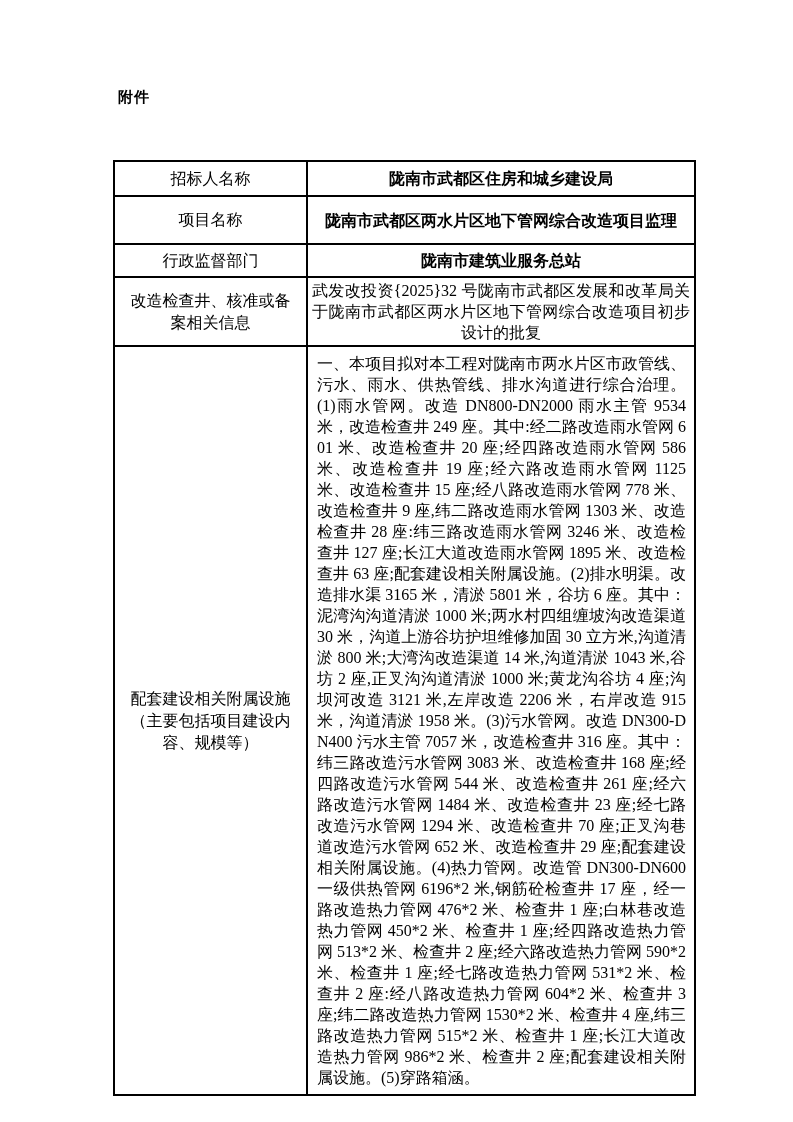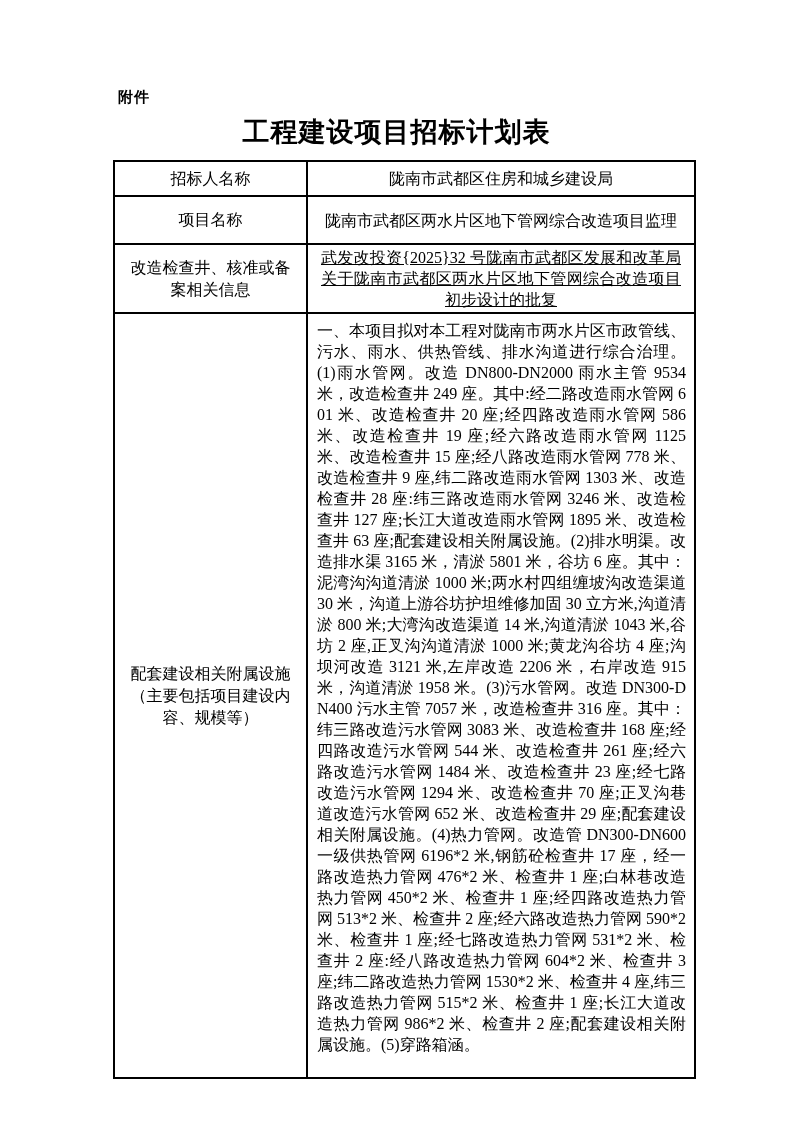--- a/index.html
+++ b/index.html
@@ -58,57 +58,60 @@
   tr.r2 { height: 48px; }
   tr.r3 { height: 33px; }
   tr.r4 { height: 62px; }
   tr.r5 { height: 693px; }
   td.label {
     text-align: center;
     line-height: 22px;
   }
   td.value-center {
     text-align: center;
+    font-weight: bold;
   }
   td.value-justify-center {
     text-align: justify;
     text-align-last: center;
-    padding: 2px 13px;
-    text-decoration: underline;
+    padding: 2px 4px;
   }
   td.value-overview {
     text-align: justify;
     vertical-align: top;
-    padding: 6px 8px 22px 9px;
+    padding: 6px 8px 6px 9px;
     line-height: 21px;
   }
 </style>
 </head>
 <body>
 
 <div class="page">
 
   <div class="attachment">附件</div>
 
-  <h1 class="doc-title">工程建设项目招标计划表</h1>
 
   <table class="plan-table">
     <colgroup>
         <col class="c1">
         <col class="c2">
       </colgroup>
     <tbody>
       <tr class="r1">
         <td class="label">招标人名称</td>
         <td class="value-center">陇南市武都区住房和城乡建设局</td>
       </tr>
       <tr class="r2">
         <td class="label">项目名称</td>
         <td class="value-center">陇南市武都区两水片区地下管网综合改造项目监理</td>
       </tr>
+      <tr class="r3">
+        <td class="label">行政监督部门</td>
+        <td class="value-center">陇南市建筑业服务总站</td>
+      </tr>
       <tr class="r4">
         <td class="label">改造检查井、核准或备案相关信息</td>
         <td class="value-justify-center">武发改投资{2025}32 号陇南市武都区发展和改革局关于陇南市武都区两水片区地下管网综合改造项目初步设计的批复</td>
       </tr>
       <tr class="r5">
         <td class="label">配套建设相关附属设施（主要包括项目建设内容、规模等）</td>
         <td class="value-overview">一、本项目拟对本工程对陇南市两水片区市政管线、污水、雨水、供热管线、排水沟道进行综合治理。(1)雨水管网。改造 DN800-DN2000 雨水主管 9534 米，改造检查井 249 座。其中:经二路改造雨水管网 601 米、改造检查井 20 座;经四路改造雨水管网 586 米、改造检查井 19 座;经六路改造雨水管网 1125 米、改造检查井 15 座;经八路改造雨水管网 778 米、改造检查井 9 座,纬二路改造雨水管网 1303 米、改造检查井 28 座:纬三路改造雨水管网 3246 米、改造检查井 127 座;长江大道改造雨水管网 1895 米、改造检查井 63 座;配套建设相关附属设施。(2)排水明渠。改造排水渠 3165 米，清淤 5801 米，谷坊 6 座。其中：泥湾沟沟道清淤 1000 米;两水村四组缠坡沟改造渠道 30 米，沟道上游谷坊护坦维修加固 30 立方米,沟道清淤 800 米;大湾沟改造渠道 14 米,沟道清淤 1043 米,谷坊 2 座,正叉沟沟道清淤 1000 米;黄龙沟谷坊 4 座;沟坝河改造 3121 米,左岸改造 2206 米，右岸改造 915 米，沟道清淤 1958 米。(3)污水管网。改造 DN300-DN400 污水主管 7057 米，改造检查井 316 座。其中：纬三路改造污水管网 3083 米、改造检查井 168 座;经四路改造污水管网 544 米、改造检查井 261 座;经六路改造污水管网 1484 米、改造检查井 23 座;经七路改造污水管网 1294 米、改造检查井 70 座;正叉沟巷道改造污水管网 652 米、改造检查井 29 座;配套建设相关附属设施。(4)热力管网。改造管 DN300-DN600 一级供热管网 6196*2 米,钢筋砼检查井 17 座，经一路改造热力管网 476*2 米、检查井 1 座;白林巷改造热力管网 450*2 米、检查井 1 座;经四路改造热力管网 513*2 米、检查井 2 座;经六路改造热力管网 590*2 米、检查井 1 座;经七路改造热力管网 531*2 米、检查井 2 座:经八路改造热力管网 604*2 米、检查井 3 座;纬二路改造热力管网 1530*2 米、检查井 4 座,纬三路改造热力管网 515*2 米、检查井 1 座;长江大道改造热力管网 986*2 米、检查井 2 座;配套建设相关附属设施。(5)穿路箱涵。</td>
       </tr>
     </tbody>
   </table>

